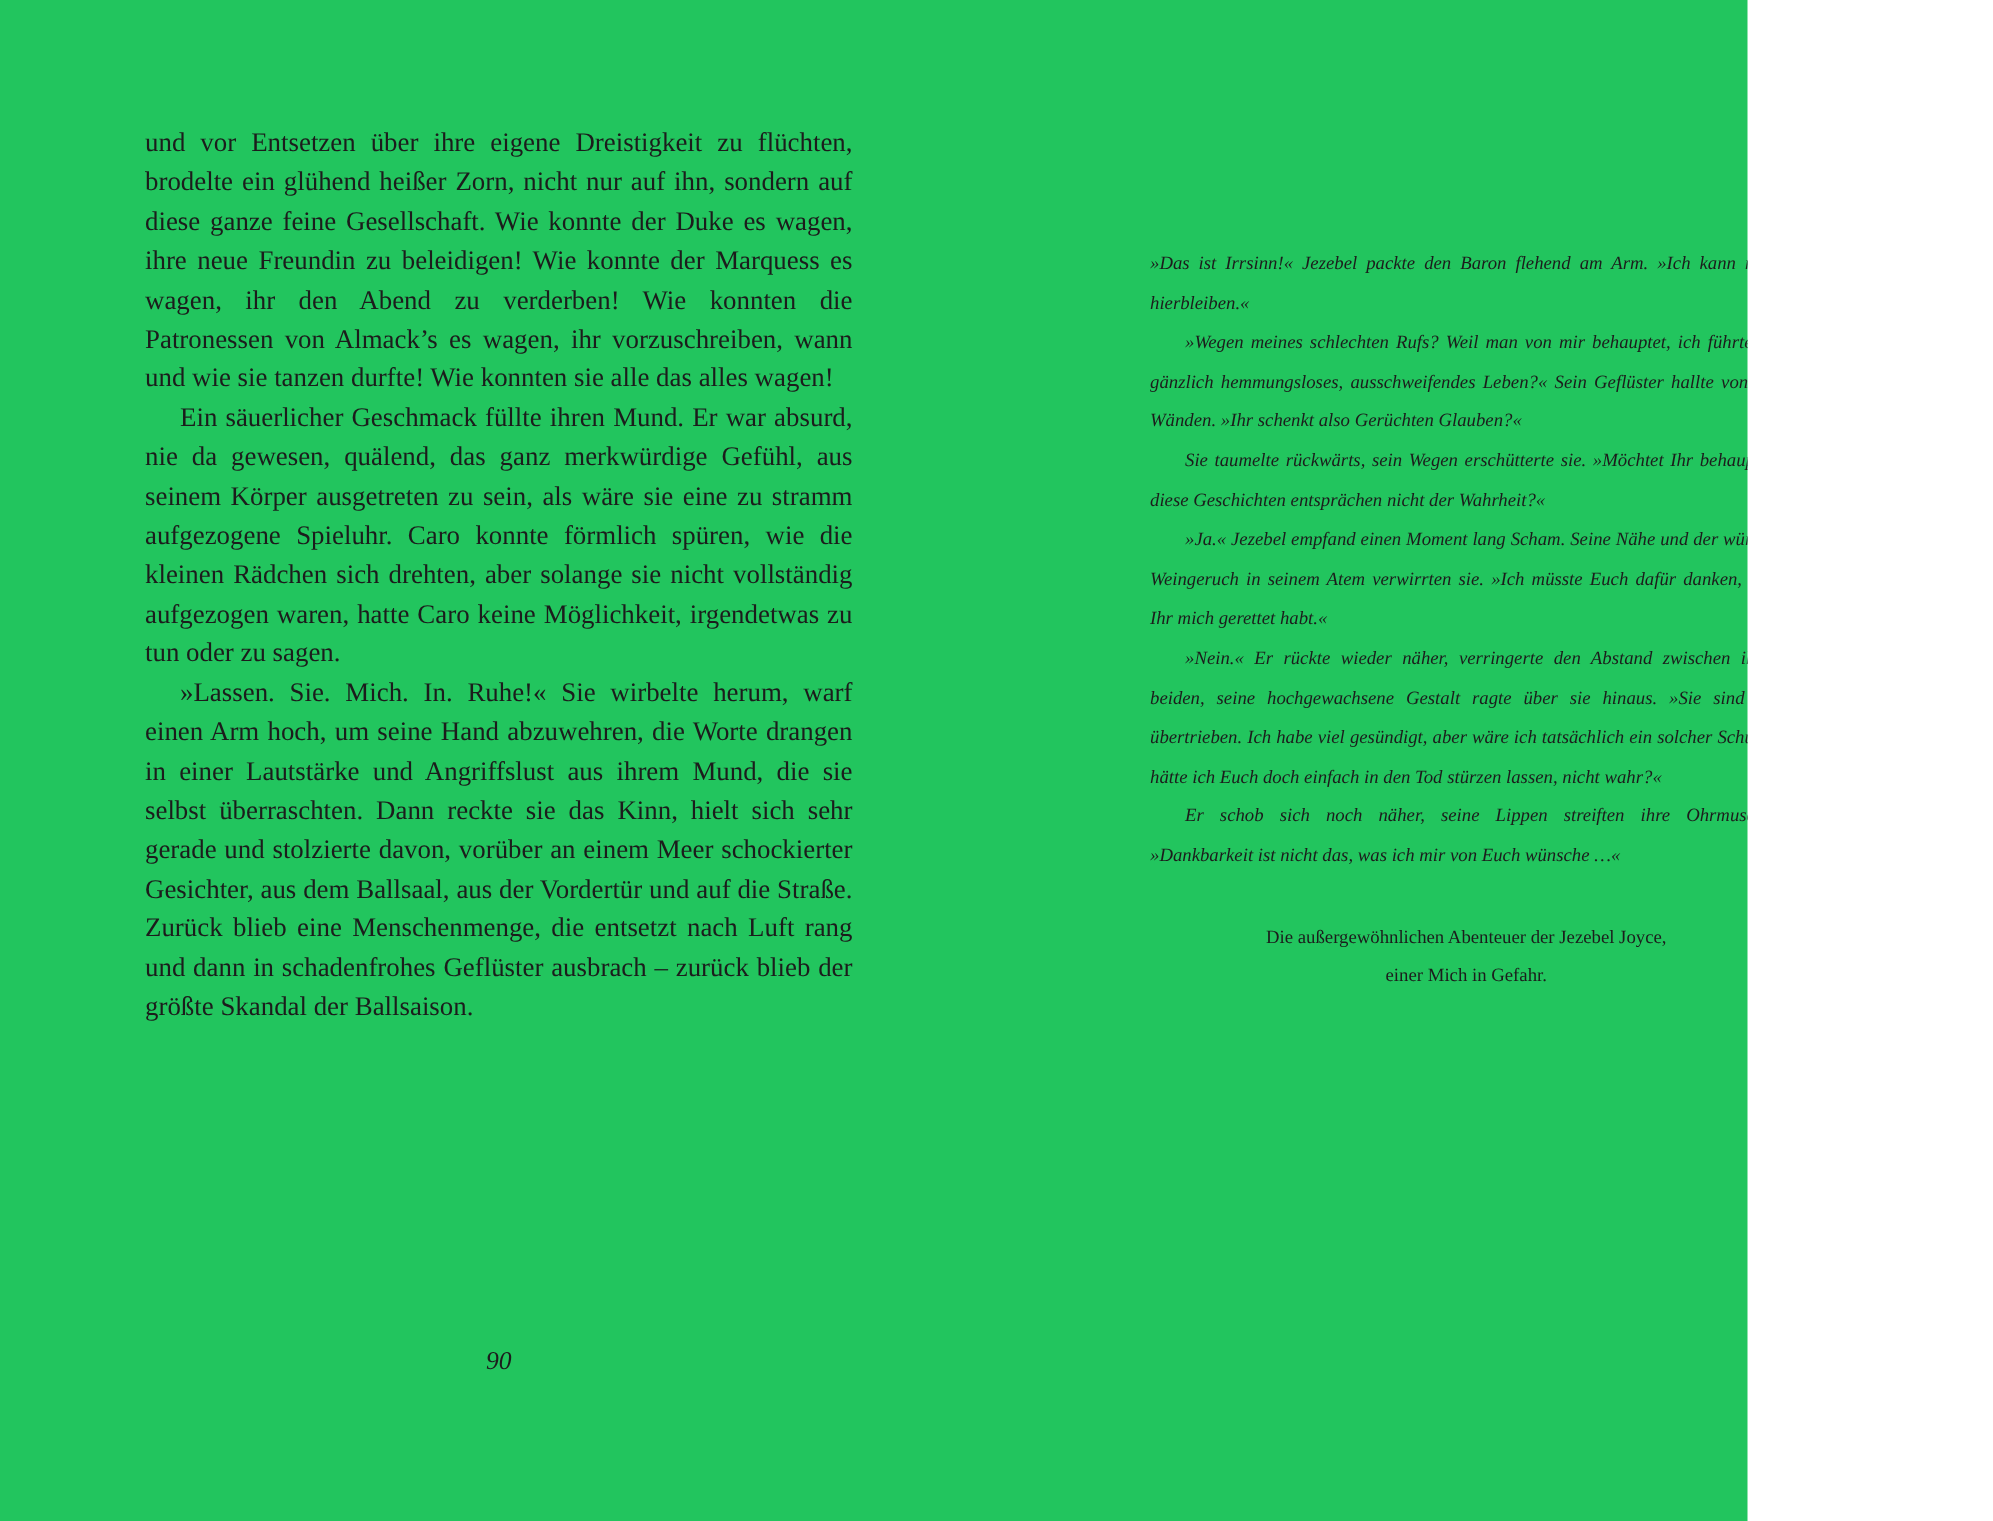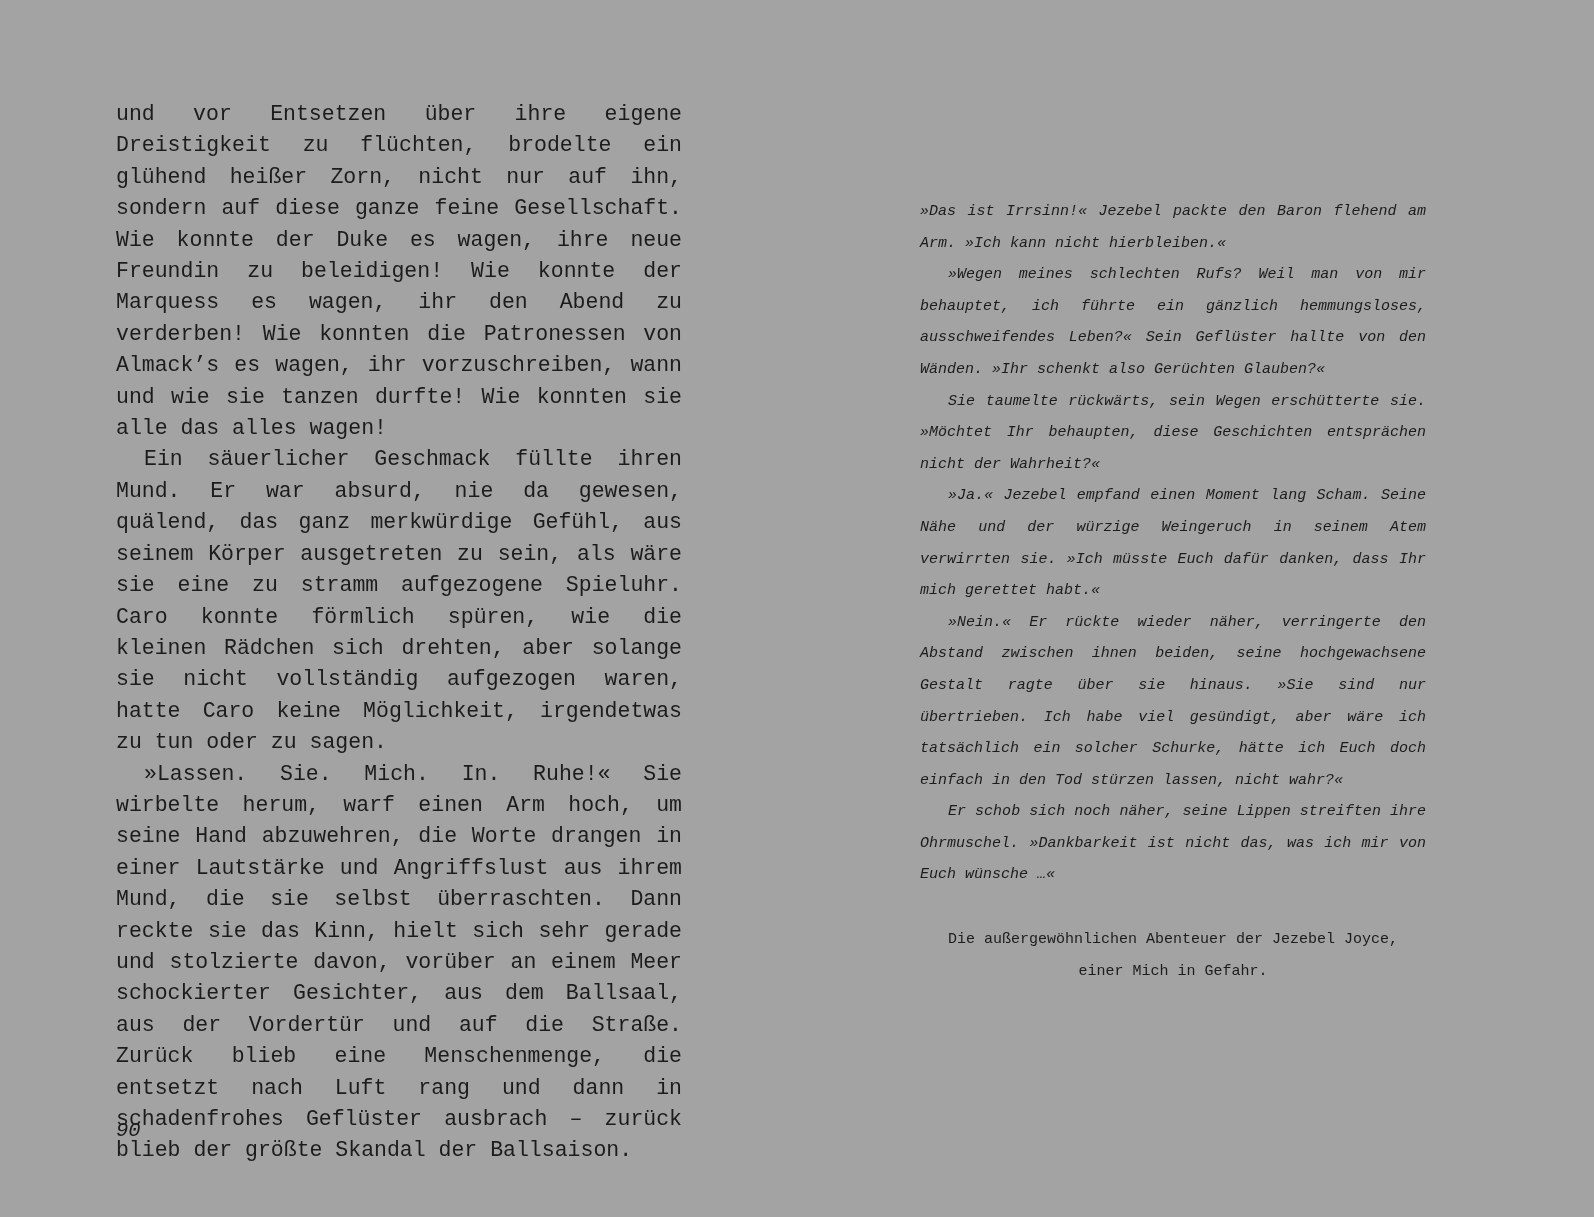--- a/index.html
+++ b/index.html
@@ -2,24 +2,24 @@
 <html lang="de"><head>
 <meta charset="utf-8">
 <style>
   html, body {
     margin: 0;
     padding: 0;
     background: #ffffff;
   }
   .spread {
     position: relative;
-    width: 1594px;
+    width: 1398px;
     height: 1217px;
-    background: #a3a3a3;
-    font-family: Liberation Mono, monospace;
+    background: #22c55e;
+    font-family: Liberation Serif, serif;
     color: #1c1c1c;
     overflow: hidden;
   }
   .page-column {
     position: absolute;
     text-align: justify;
     hyphens: auto;
     -webkit-hyphens: auto;
   }
   .left-column {
@@ -42,25 +42,24 @@
     padding: 0;
   }
   .page-column p.indented {
     text-indent: 28px;
   }
   .page-number {
     position: absolute;
     left: 116px;
     top: 1078px;
     width: 566px;
-    text-align: left;
+    text-align: center;
     font-size: 20.5px;
     font-style: italic;
     color: #1c1c1c;
-    margin-top: 41px;
   }
   .closing-attribution {
     margin-top: 33px;
     font-style: normal;
     text-align: right;
     text-indent: 0;
   }
   .closing-attribution div {
     text-align: center;
   }

